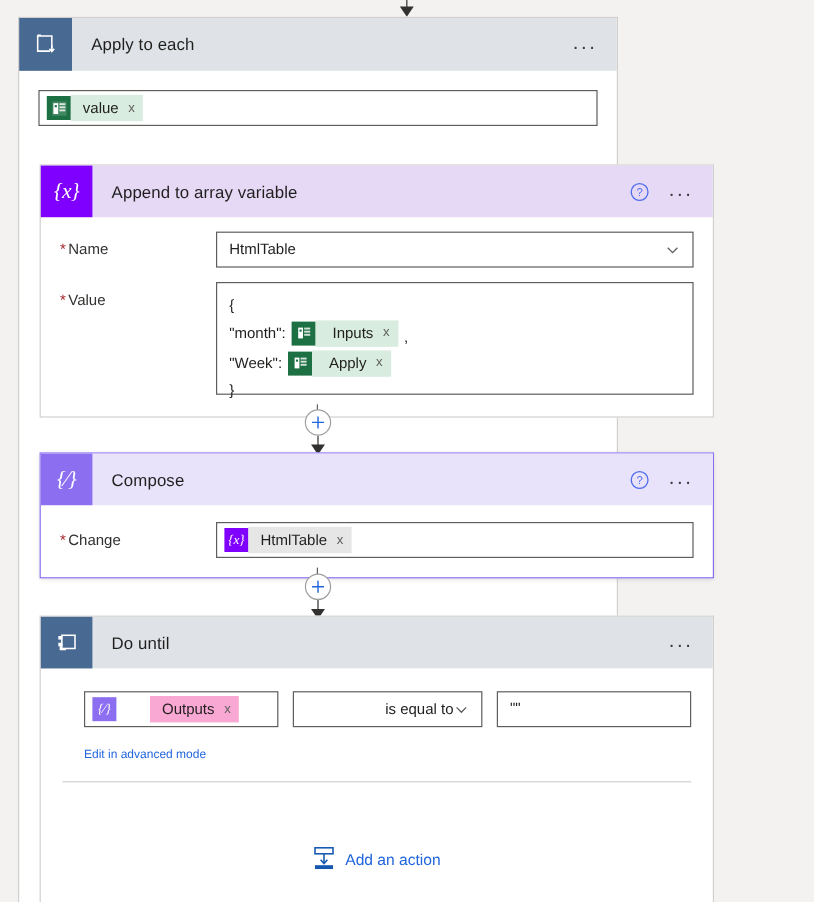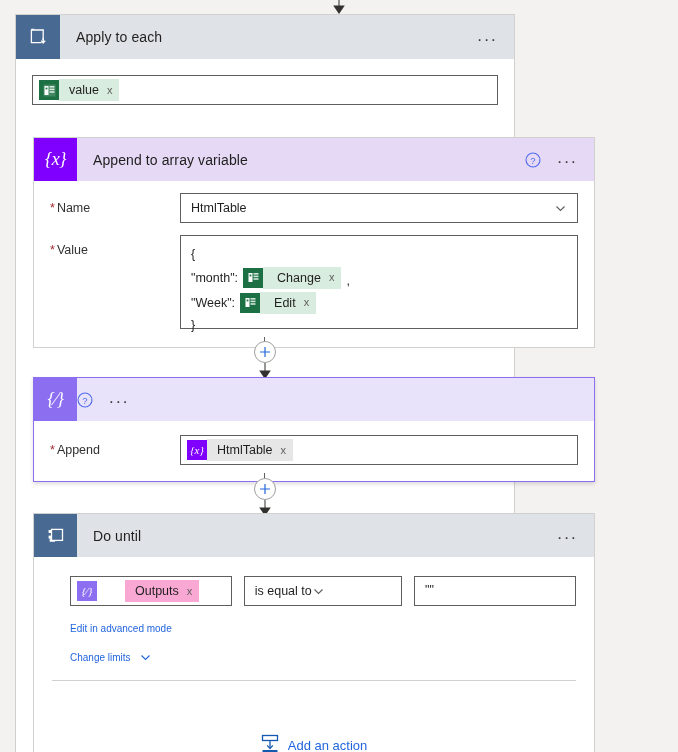--- a/index.html
+++ b/index.html
@@ -282,41 +282,41 @@
               <span class="token-ico excel">
                 <svg width="13" height="13" viewBox="0 0 13 13">
                   <rect x="1.5" y="2" width="4" height="9" fill="#ffffff"></rect>
                   <rect x="2.6" y="3.6" width="1.8" height="1.8" fill="#1d7044"></rect>
                   <rect x="6.5" y="2" width="5" height="1.6" fill="#ffffff" opacity="0.8"></rect>
                   <rect x="6.5" y="4.6" width="5" height="1.6" fill="#ffffff" opacity="0.8"></rect>
                   <rect x="6.5" y="7.2" width="5" height="1.6" fill="#ffffff" opacity="0.8"></rect>
                 </svg>
               </span>
               <span class="token-body green" style="padding-left:14px;">
-                <span>Change</span>
+                <span>Inputs</span>
                 <span class="token-x">x</span>
               </span>
             </span>
             <span style="align-self:flex-end;padding-bottom:2px;">,</span>
           </div>
 
           <div style="height:25px;display:flex;align-items:center;gap:5px;font-size:12.5px;color:#201f1e;">
             <span>"Week":</span>
             <span class="token">
               <span class="token-ico excel">
                 <svg width="13" height="13" viewBox="0 0 13 13">
                   <rect x="1.5" y="2" width="4" height="9" fill="#ffffff"></rect>
                   <rect x="2.6" y="3.6" width="1.8" height="1.8" fill="#1d7044"></rect>
                   <rect x="6.5" y="2" width="5" height="1.6" fill="#ffffff" opacity="0.8"></rect>
                   <rect x="6.5" y="4.6" width="5" height="1.6" fill="#ffffff" opacity="0.8"></rect>
                   <rect x="6.5" y="7.2" width="5" height="1.6" fill="#ffffff" opacity="0.8"></rect>
                 </svg>
               </span>
               <span class="token-body green" style="padding-left:14px;">
-                <span>Edit</span>
+                <span>Apply</span>
                 <span class="token-x">x</span>
               </span>
             </span>
           </div>
 
           <div style="height:21px;line-height:21px;font-size:12.5px;color:#201f1e;">
             <span>}</span>
           </div>
         </div>
       </div>
@@ -336,34 +336,35 @@
         <path d="M11 16 L5.2 7.4 L16.8 7.4 Z" fill="#323130"></path>
       </svg>
     </div>
 
     <div style="position:absolute; left:17px; top:362px; width:562px; background:#ffffff; border:1px solid #8b6ff0; box-shadow:0 1.6px 4px rgba(0,0,0,0.14);">
 
       <div class="card-header lilac-light" style="height:43px;">
         <div class="card-icon purple-light" style="width:43px;height:43px;flex:0 0 43px;">
           <span class="glyph">{∕}</span>
         </div>
+        <div class="card-title">Compose</div>
         <div class="header-actions">
           <span>
             <svg class="help-icon" width="16" height="16" viewBox="0 0 16 16">
               <circle cx="8" cy="8" r="7" fill="none" stroke="#4f6bed" stroke-width="1.1"></circle>
               <text x="8" y="11.6" text-anchor="middle" font-size="9.5" fill="#4f6bed" font-family="Liberation Sans, sans-serif">?</text>
             </svg>
           </span>
           <div class="ellipsis">...</div>
         </div>
       </div>
 
       <div style="display:flex; align-items:center; padding:14px 16px 16px 16px;">
         <div class="field-label" style="width:130px;">
-          <span class="req">*</span><span>Append</span>
+          <span class="req">*</span><span>Change</span>
         </div>
         <div class="input-box" style="flex:1; height:30px;">
           <span class="token">
             <span class="token-ico varpurple">
               <span class="g">{<i>x</i>}</span>
             </span>
             <span class="token-body gray">
               <span>HtmlTable</span>
               <span class="token-x">x</span>
             </span>
@@ -410,46 +411,38 @@
             <span class="token-ico composepurple">
               <span class="g">{∕}</span>
             </span>
             <span class="token-body lav">
               <span>Outputs</span>
               <span class="token-x">x</span>
             </span>
           </span>
         </div>
 
-        <div class="input-box" style="width:163px; height:30px; justify-content:flex-start; padding:0 10px;">
+        <div class="input-box" style="width:163px; height:30px; justify-content:flex-end; padding:0 10px;">
           <span style="font-size:12.5px;color:#201f1e;">is equal to</span>
           <span>
             <svg class="chev" width="13" height="13" viewBox="0 0 13 13">
               <path d="M2.5 4.5 L6.5 8.5 L10.5 4.5" fill="none" stroke="#605e5c" stroke-width="1.1"></path>
             </svg>
           </span>
         </div>
 
         <div class="input-box" style="width:167px; height:30px; padding:0 10px; align-items:flex-start;">
           <span style="font-size:12.5px;color:#201f1e;line-height:20px;padding-top:3px;">""</span>
         </div>
       </div>
 
       <div style="padding:14px 0 0 36px;">
         <span class="linkish">Edit in advanced mode</span>
       </div>
 
-      <div style="padding:16px 0 0 36px; display:flex; align-items:center; gap:8px;">
-        <span class="linkish">Change limits</span>
-        <span>
-          <svg class="chev" width="13" height="13" viewBox="0 0 13 13">
-            <path d="M2.5 4.5 L6.5 8.5 L10.5 4.5" fill="none" stroke="#2266dd" stroke-width="1.1"></path>
-          </svg>
-        </span>
-      </div>
 
       <div class="divider" style="margin:16px 18px 0 18px;"></div>
 
       <div style="display:flex; justify-content:center; padding-top:53px;">
         <span class="add-action">
           <span>
             <svg width="18" height="20" viewBox="0 0 18 20">
               <rect x="1.5" y="1.5" width="15" height="5" fill="#ffffff" stroke="#1558b0" stroke-width="1.3"></rect>
               <path d="M9 6.5 L9 14" stroke="#1558b0" stroke-width="1.3"></path>
               <path d="M6.2 11.4 L9 14.6 L11.8 11.4" fill="none" stroke="#1558b0" stroke-width="1.3"></path>

